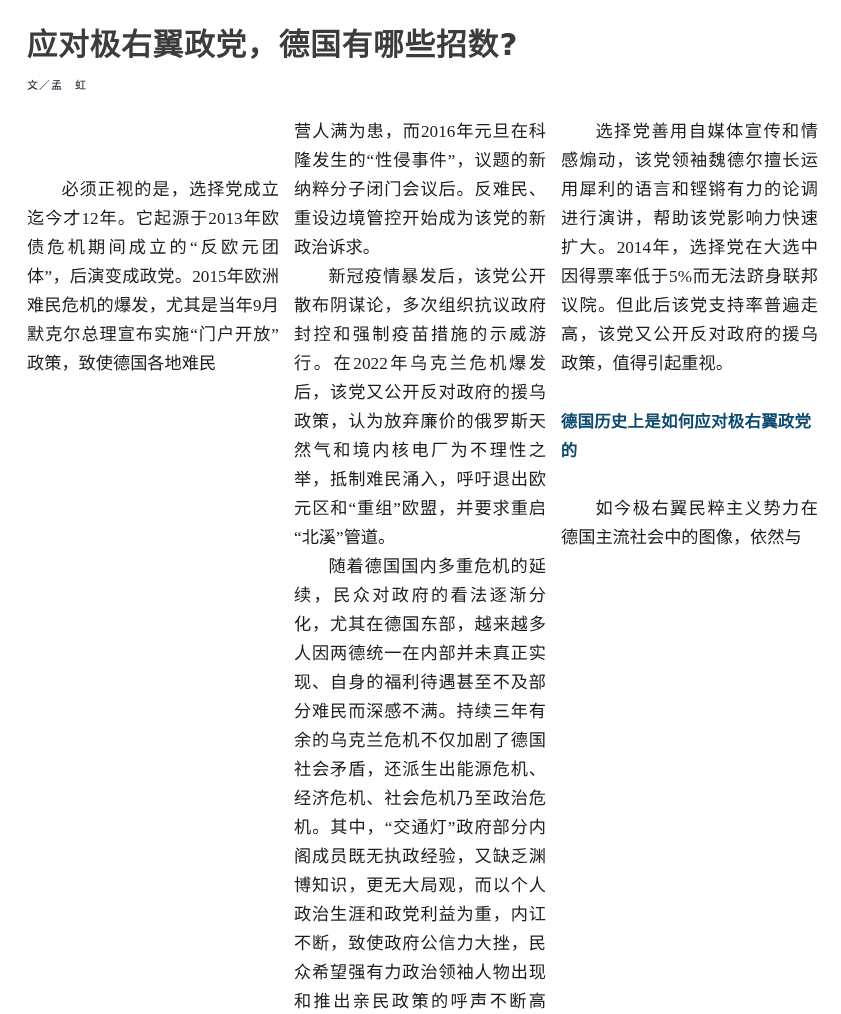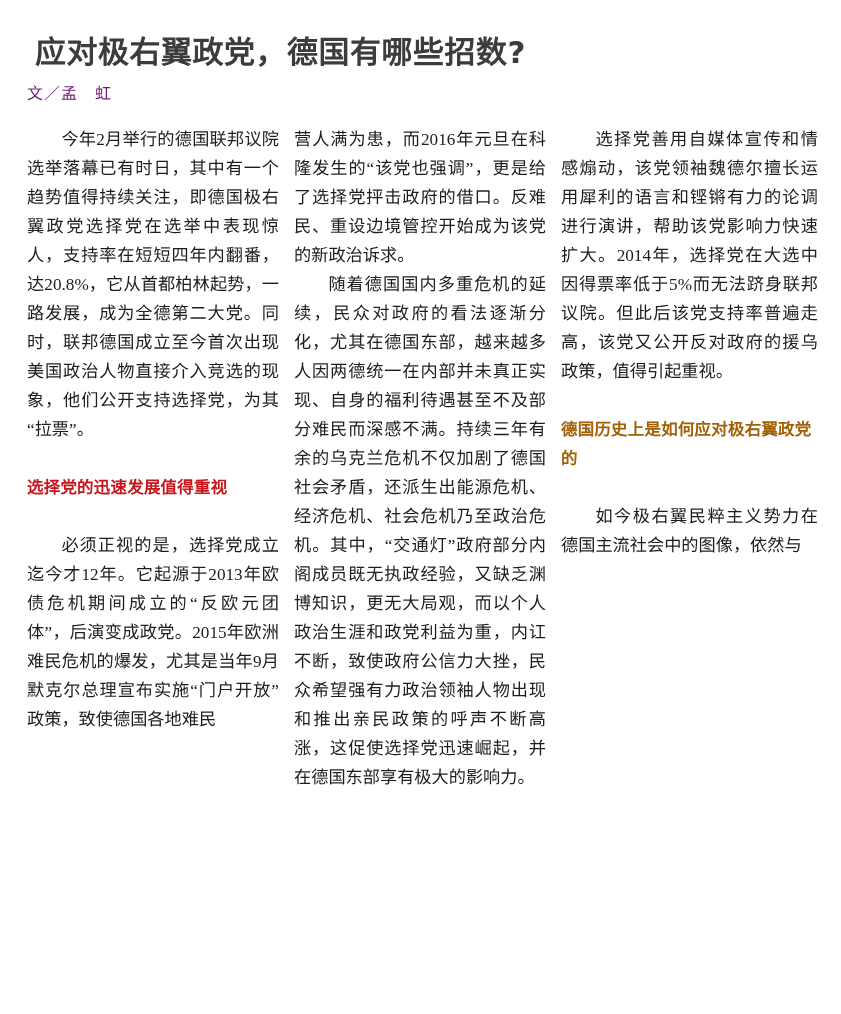--- a/index.html
+++ b/index.html
@@ -21,35 +21,35 @@
     height: 1014px;
     box-sizing: border-box;
     padding: 0 27px;
   }
 
   
   .masthead {
     padding-top: 24px;
   }
   .article-title {
-    margin: 8px;
+    margin: 0;
     font-family: "DejaVu Sans", "Liberation Sans", sans-serif;
     font-weight: 700;
     font-size: 31px;
     line-height: 40px;
     letter-spacing: 0.5px;
     color: #3c3c3c;
     white-space: nowrap;
   }
   .byline {
     margin: 13px 0 0 0;
     font-family: "DejaVu Sans", "Liberation Sans", sans-serif;
-    font-size: 16px;
+    font-size: 11px;
     line-height: 18px;
-    color: #701a75;
+    color: #0f172a;
     letter-spacing: 1px;
   }
 
   
   .columns {
     display: flex;
     gap: 15px;
     margin-top: 22px;
     align-items: flex-start;
   }
@@ -99,34 +99,33 @@
 <div class="page">
 
   <header class="masthead">
     <h1 class="article-title" style="color: rgb(60, 60, 60);">应对极右翼政党，德国有哪些招数?</h1>
     <div class="byline">文／孟　虹</div>
   </header>
 
   <div class="columns">
 
     <div class="column column-1">
-      <p class="para indent">今年2月举行的德国联邦议院选举落幕已有时日，其中有一个趋势值得持续关注，即德国极右翼政党选择党在选举中表现惊人，支持率在短短四年内翻番，达20.8%，它从首都柏林起势，一路发展，成为全德第二大党。同时，联邦德国成立至今首次出现美国政治人物直接介入竞选的现象，他们公开支持选择党，为其“拉票”。</p>
       <div class="spacer-line"></div>
-      <h2 class="section-heading" style="color: rgb(200, 22, 29);">选择党的迅速发展值得重视</h2>
       <div class="spacer-line"></div>
       <p class="para indent">必须正视的是，选择党成立迄今才12年。它起源于2013年欧债危机期间成立的“反欧元团体”，后演变成政党。2015年欧洲难民危机的爆发，尤其是当年9月默克尔总理宣布实施“门户开放”政策，致使德国各地难民</p>
     </div>
 
     <div class="column column-2">
-      <p class="para">营人满为患，而2016年元旦在科隆发生的“该党也强调”，更是给了选择党抨击政府的借口。反难民、重设边境管控开始成为该党的新政治诉求。</p>
+      <p class="para">营人满为患，而2016年元旦在科隆发生的“性侵事件”，议题的新纳粹分子闭门会议后。反难民、重设边境管控开始成为该党的新政治诉求。</p>
+      <p class="para indent">新冠疫情暴发后，该党公开散布阴谋论，多次组织抗议政府封控和强制疫苗措施的示威游行。在2022年乌克兰危机爆发后，该党又公开反对政府的援乌政策，认为放弃廉价的俄罗斯天然气和境内核电厂为不理性之举，抵制难民涌入，呼吁退出欧元区和“重组”欧盟，并要求重启“北溪”管道。</p>
       <p class="para indent">随着德国国内多重危机的延续，民众对政府的看法逐渐分化，尤其在德国东部，越来越多人因两德统一在内部并未真正实现、自身的福利待遇甚至不及部分难民而深感不满。持续三年有余的乌克兰危机不仅加剧了德国社会矛盾，还派生出能源危机、经济危机、社会危机乃至政治危机。其中，“交通灯”政府部分内阁成员既无执政经验，又缺乏渊博知识，更无大局观，而以个人政治生涯和政党利益为重，内讧不断，致使政府公信力大挫，民众希望强有力政治领袖人物出现和推出亲民政策的呼声不断高涨，这促使选择党迅速崛起，并在德国东部享有极大的影响力。</p>
     </div>
 
     <div class="column column-3">
       <p class="para indent">选择党善用自媒体宣传和情感煽动，该党领袖魏德尔擅长运用犀利的语言和铿锵有力的论调进行演讲，帮助该党影响力快速扩大。2014年，选择党在大选中因得票率低于5%而无法跻身联邦议院。但此后该党支持率普遍走高，该党又公开反对政府的援乌政策，值得引起重视。</p>
       <div class="spacer-line"></div>
-      <h2 class="section-heading" style="color: #a16207;">德国历史上是如何应对极右翼政党的</h2>
+      <h2 class="section-heading" style="color: #0c4a6e;">德国历史上是如何应对极右翼政党的</h2>
       <div class="spacer-line"></div>
       <p class="para indent">如今极右翼民粹主义势力在德国主流社会中的图像，依然与</p>
     </div>
 
   </div>
 </div>
 
 </body></html>

